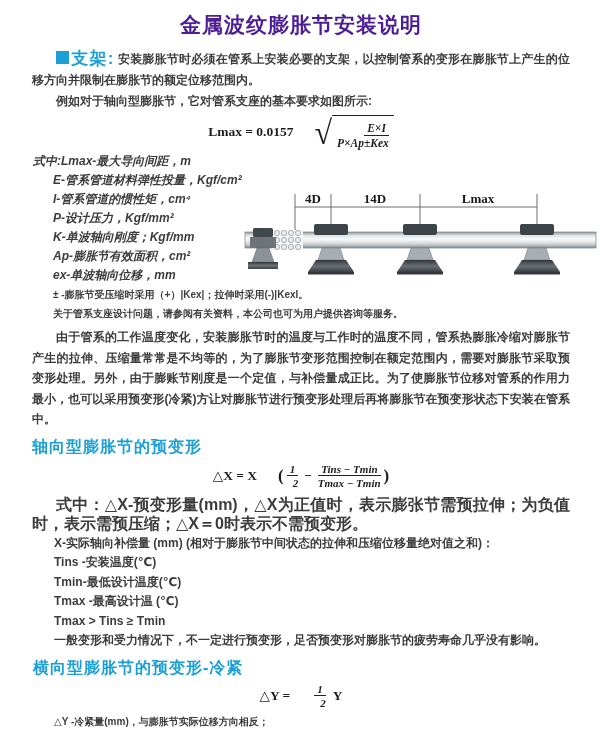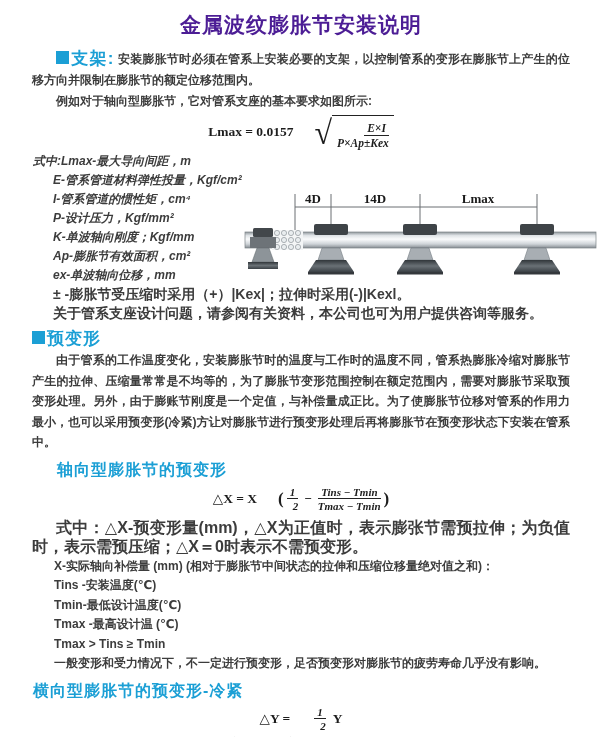--- a/index.html
+++ b/index.html
@@ -32,21 +32,21 @@
     display:inline-block; width:13px; height:13px;
     background:var(--accent,#1b9fd5); margin-right:2px; vertical-align:-1px;
   }
   .sec-block { margin:4px 0 0 0; }
   .sec-head-line { font-size:17px; line-height:22px; margin:0; }
 
   .sub-heading {
     color:var(--accent,#1b9fd5); font-size:16px; font-weight:bold;
     line-height:22px; margin:6px 0 0 0; letter-spacing:1px;
   }
-  .sub-heading.ax { margin-left:25px; }
+  .sub-heading.ax { }
   .sub-heading.lat { margin-left:1px; }
 
   
   .formula {
     font-family:"Liberation Serif","DejaVu Serif",serif;
     color:#1d1d1d; text-align:center; font-weight:bold;
     display:flex; justify-content:center; align-items:center;
   }
   .f1 { margin-top:4px; height:32px; }
   .f2 { margin-top:2px; height:32px; }
@@ -60,21 +60,21 @@
   .frac-v .den { padding-top:1px; }
   .frac-sm { font-size:11px; line-height:12px; margin:0 3px; }
   .paren { font-size:17px; font-weight:bold; font-style:normal; }
   .f-op { font-size:13px; margin:0 3px; }
   .f-rhs { font-size:13.5px; margin-left:4px; }
 
   
   .defs { margin-top:4px; font-size:12px; font-weight:600; position:relative;font-style:italic; }
   .defs .def-line { line-height:19px; padding-left:21px; }
   .defs .def-line:first-child { padding-left:1px; }
-  .note-line { font-size:14px; line-height:19px; font-weight:600; padding-left:21px; }
+  .note-line { font-size:10px; line-height:19px; font-weight:600; padding-left:21px; }
 
   .axial-lines { font-size:12px; font-weight:600; }
   .axial-lines .def-line { line-height:19.5px; padding-left:22px; }
 
   .fla-para { font-size:16px; line-height:19.5px; font-weight:600; text-align:justify; margin:3px 0 0 0; }
 
   
   .diagram {
     position:absolute; left:243px; top:186px; width:356px; height:108px;
   }
@@ -110,21 +110,20 @@
     <div class="def-line">I-管系管道的惯性矩，cm⁴</div>
     <div class="def-line">P-设计压力，Kgf/mm²</div>
     <div class="def-line">K-单波轴向刚度；Kgf/mm</div>
     <div class="def-line">Ap-膨胀节有效面积，cm²</div>
     <div class="def-line">ex-单波轴向位移，mm</div>
   </div>
   <div class="note-line">± -膨胀节受压缩时采用（+）|Kex|；拉伸时采用(-)|Kexl。</div>
   <div class="note-line">关于管系支座设计问题，请参阅有关资料，本公司也可为用户提供咨询等服务。</div>
 
   <div class="sec-block">
-    <p class="sec-head-line"><span class="bullet"></span><span class="sec-heading">预变形</span></p>
     <p class="para indent" style="line-height:20.5px;">由于管系的工作温度变化，安装膨胀节时的温度与工作时的温度不同，管系热膨胀冷缩对膨胀节产生的拉伸、压缩量常常是不均等的，为了膨胀节变形范围控制在额定范围内，需要对膨胀节采取预变形处理。另外，由于膨账节刚度是一个定值，与补偿量成正比。为了使膨胀节位移对管系的作用力最小，也可以采用预变形(冷紧)方让对膨胀节进行预变形处理后再将膨胀节在预变形状态下安装在管系中。</p>
   </div>
 
   <h3 class="sub-heading ax">轴向型膨胀节的预变形</h3>
 
   <div class="formula f2">
     <span class="f-lhs">△X = X</span>
     <span class="paren">(</span>
     <span class="frac-v frac-sm">
       <span class="num">1</span>

